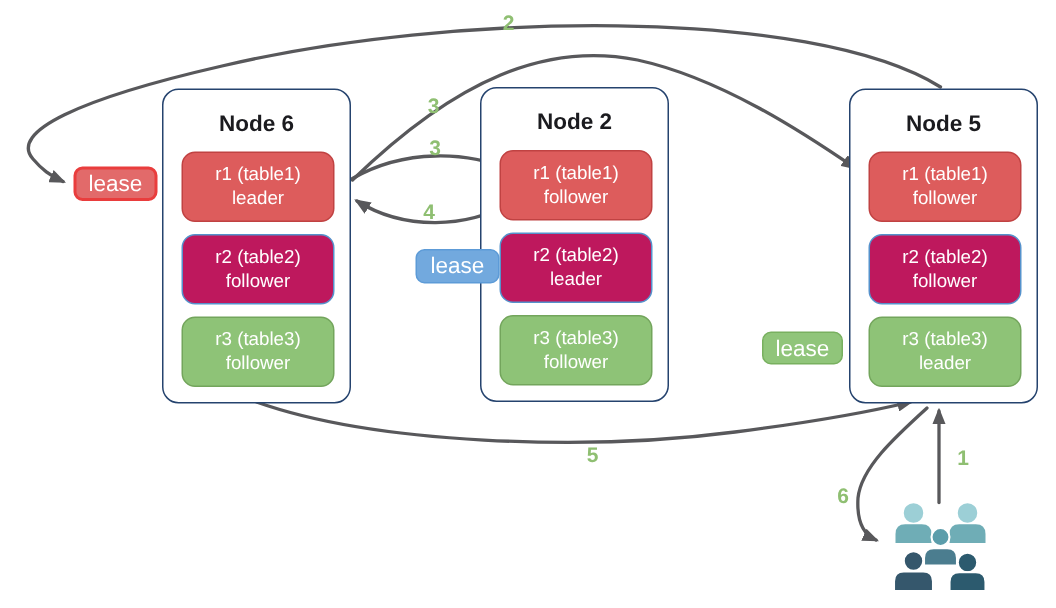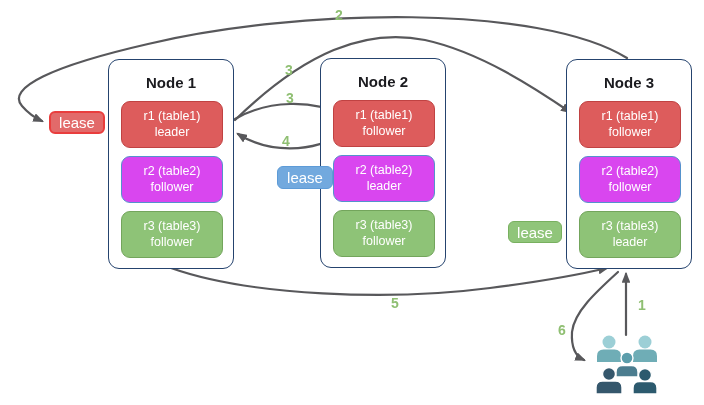--- a/index.html
+++ b/index.html
@@ -17,21 +17,21 @@
     text-align:center;font-weight:bold;font-size:15px;color:#1b1b1f;
     height:22px;line-height:22px;margin:2px 0 7px 0;
   }
   .replica{
     width:102px;height:47px;border-radius:9px;box-sizing:border-box;
     margin:0 auto 8px auto;display:flex;flex-direction:column;
     align-items:center;justify-content:center;color:#ffffff;
     font-size:12.5px;line-height:1.24;text-align:center;
   }
   .replica.red{background:#dd5c5c;border:1.5px solid #c04242;}
-  .replica.blue{background:#d946ef;border:1.5px solid #5592cc;}
+  .replica.blue{background:#be185d;border:1.5px solid #5592cc;}
   .replica.green{background:#8ec377;border:1.5px solid #73a55c;justify-content:center;}
   .lease{
     position:absolute;box-sizing:border-box;border-radius:6px;color:#ffffff;
     font-size:15px;display:flex;align-items:center;justify-content:center;
   }
   .lease.red{left:49px;top:111px;width:56px;height:23px;background:#e26a6a;border:2px solid #e93d3d;}
   .lease.blue{left:277px;top:166px;width:56px;height:23px;background:#72a9de;border:1.5px solid #5d9bd7;}
   .lease.green{left:508px;top:221px;width:54px;height:22px;background:#90c57a;border:1.5px solid #78b05f;}
   .step{
     position:absolute;color:#8fbf72;font-weight:bold;font-size:14px;
@@ -55,21 +55,21 @@
       <path d="M 235 120 C 305 52, 365 28, 425 40 C 480 52, 535 88, 570 112" marker-end="url(#ah)"></path>
       <path d="M 235 119 C 268 100, 312 99, 346 116" marker-end="url(#ah)"></path>
       <path d="M 346 132 C 312 154, 268 153, 238 134" marker-end="url(#ah)"></path>
       <path d="M 171 268 C 250 296, 390 301, 490 288 C 545 281, 582 274, 607 268" marker-end="url(#ah)"></path>
       <path d="M 626 335 L 626 274" marker-end="url(#ah)"></path>
       <path d="M 618 272 C 596 292, 574 312, 572 332 C 571 349, 577 357, 584 360" marker-end="url(#ah)"></path>
     </g>
   </svg>
 
   <div class="node" style="left:108px;top:59px;">
-    <div class="node-title">Node 1</div>
+    <div class="node-title">Node 6</div>
     <div class="replica red">
       <span>r1 (table1)</span>
       <span>leader</span>
     </div>
     <div class="replica blue">
       <span>r2 (table2)</span>
       <span>follower</span>
     </div>
     <div class="replica green">
       <span>r3 (table3)</span>
@@ -87,21 +87,21 @@
       <span>r2 (table2)</span>
       <span>leader</span>
     </div>
     <div class="replica green">
       <span>r3 (table3)</span>
       <span>follower</span>
     </div>
   </div>
 
   <div class="node" style="left:566px;top:59px;">
-    <div class="node-title">Node 3</div>
+    <div class="node-title">Node 5</div>
     <div class="replica red">
       <span>r1 (table1)</span>
       <span>follower</span>
     </div>
     <div class="replica blue">
       <span>r2 (table2)</span>
       <span>follower</span>
     </div>
     <div class="replica green">
       <span>r3 (table3)</span>

